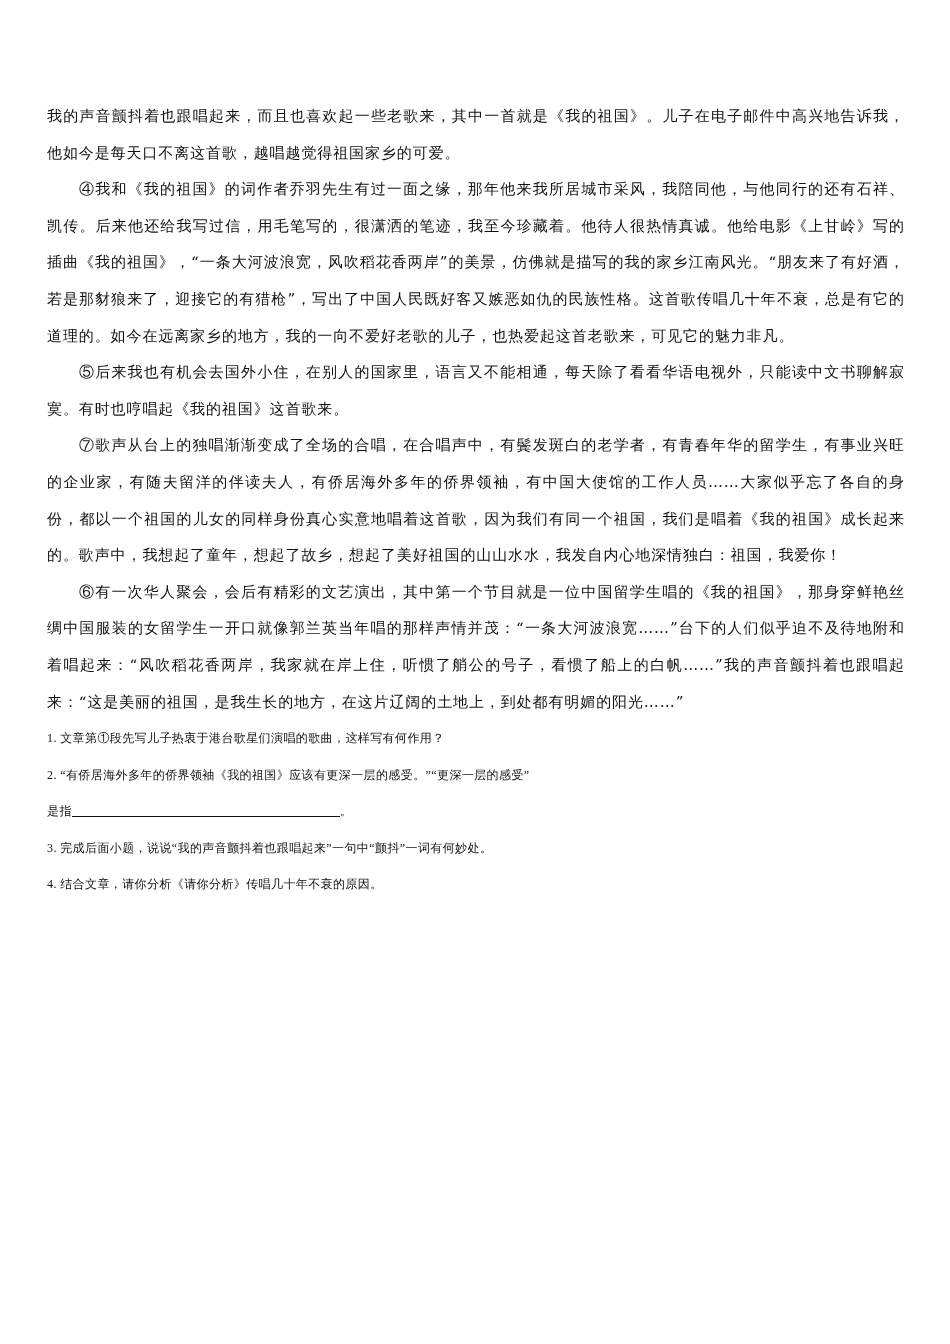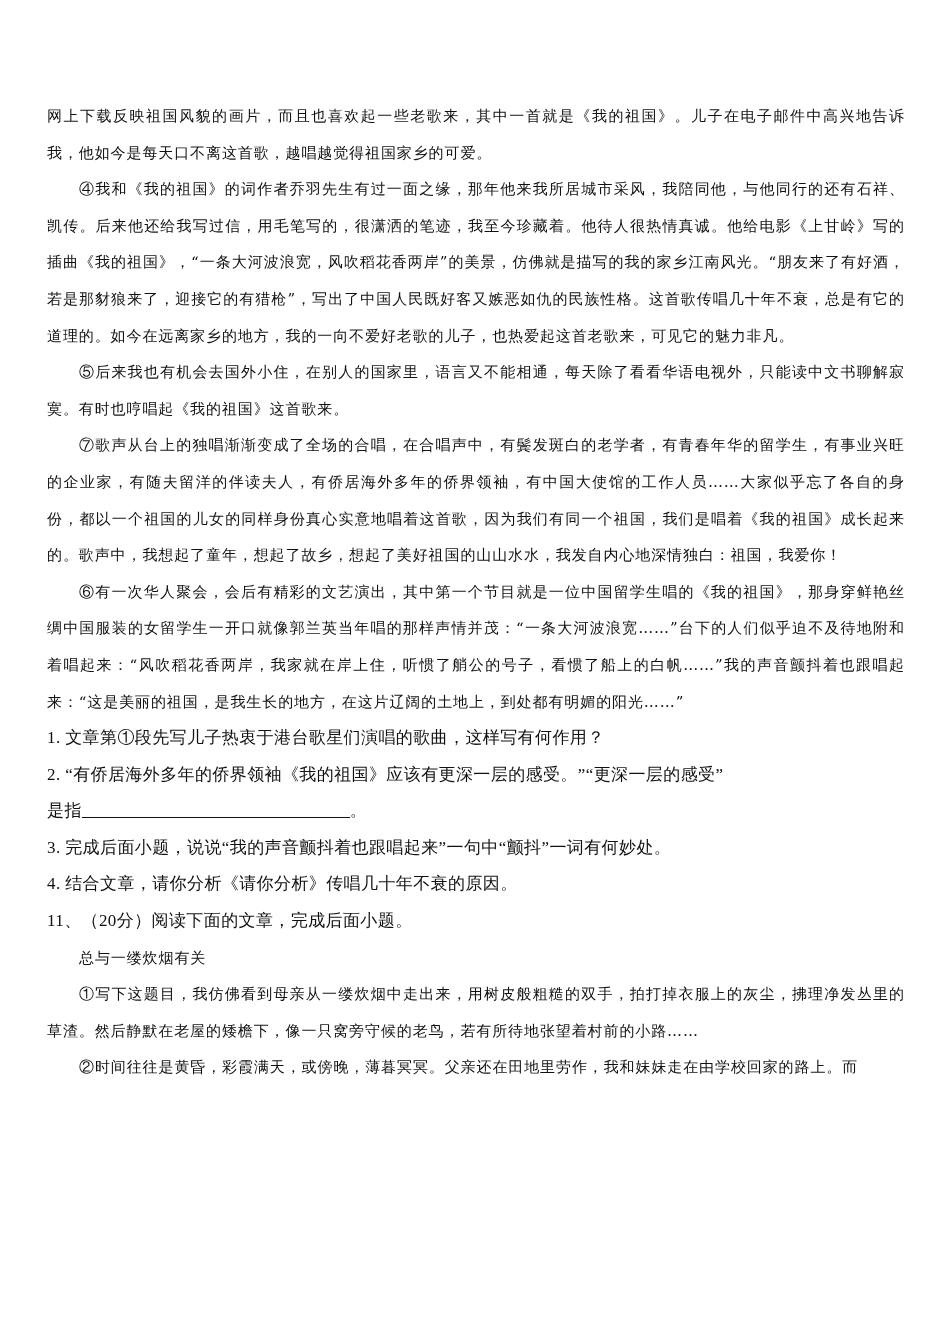--- a/index.html
+++ b/index.html
@@ -28,21 +28,21 @@
       text-align: justify;
       text-align-last: left;
       letter-spacing: 0.9px;
       word-break: break-all;
     }
     .indent {
       text-indent: 32px;
     }
     .q {
       font-family: "Liberation Serif", "DejaVu Serif", serif;
-      font-size: 17px;
+      font-size: 12px;
       line-height: 36.6px;
       margin: 0;
       letter-spacing: 0.4px;
     }
     .title-line {
       padding-left: 32px;
     }
     .blank {
       display: inline-block;
       width: 268px;
@@ -50,21 +50,21 @@
       height: 16px;
       vertical-align: -2px;
     }
   </style>
 </head>
 <body>
 
 <div class="page">
 
   <section>
-    <p class="para">网上下载反映祖国风貌的画片，而且也喜欢起一些老歌来，其中一首就是《我的祖国》。儿子在电子邮件中高兴地告诉我，他如今是每天口不离这首歌，越唱越觉得祖国家乡的可爱。</p>
+    <p class="para">我的声音颤抖着也跟唱起来，而且也喜欢起一些老歌来，其中一首就是《我的祖国》。儿子在电子邮件中高兴地告诉我，他如今是每天口不离这首歌，越唱越觉得祖国家乡的可爱。</p>
     <p class="para indent">④我和《我的祖国》的词作者乔羽先生有过一面之缘，那年他来我所居城市采风，我陪同他，与他同行的还有石祥、凯传。后来他还给我写过信，用毛笔写的，很潇洒的笔迹，我至今珍藏着。他待人很热情真诚。他给电影《上甘岭》写的插曲《我的祖国》，“一条大河波浪宽，风吹稻花香两岸”的美景，仿佛就是描写的我的家乡江南风光。“朋友来了有好酒，若是那豺狼来了，迎接它的有猎枪”，写出了中国人民既好客又嫉恶如仇的民族性格。这首歌传唱几十年不衰，总是有它的道理的。如今在远离家乡的地方，我的一向不爱好老歌的儿子，也热爱起这首老歌来，可见它的魅力非凡。</p>
     <p class="para indent">⑤后来我也有机会去国外小住，在别人的国家里，语言又不能相通，每天除了看看华语电视外，只能读中文书聊解寂寞。有时也哼唱起《我的祖国》这首歌来。</p>
     <p class="para indent">⑦歌声从台上的独唱渐渐变成了全场的合唱，在合唱声中，有鬓发斑白的老学者，有青春年华的留学生，有事业兴旺的企业家，有随夫留洋的伴读夫人，有侨居海外多年的侨界领袖，有中国大使馆的工作人员……大家似乎忘了各自的身份，都以一个祖国的儿女的同样身份真心实意地唱着这首歌，因为我们有同一个祖国，我们是唱着《我的祖国》成长起来的。歌声中，我想起了童年，想起了故乡，想起了美好祖国的山山水水，我发自内心地深情独白：祖国，我爱你！</p>
     <p class="para indent">⑥有一次华人聚会，会后有精彩的文艺演出，其中第一个节目就是一位中国留学生唱的《我的祖国》，那身穿鲜艳丝绸中国服装的女留学生一开口就像郭兰英当年唱的那样声情并茂：“一条大河波浪宽……”台下的人们似乎迫不及待地附和着唱起来：“风吹稻花香两岸，我家就在岸上住，听惯了艄公的号子，看惯了船上的白帆……”我的声音颤抖着也跟唱起来：“这是美丽的祖国，是我生长的地方，在这片辽阔的土地上，到处都有明媚的阳光……”</p>
   </section>
 
   <section>
     <p class="q">
       <span>1.</span>
       <span>文章第①段先写儿子热衷于港台歌星们演唱的歌曲，这样写有何作用？</span>
@@ -79,20 +79,14 @@
     <p class="q">
       <span>3.</span>
       <span>完成后面小题，说说“我的声音颤抖着也跟唱起来”一句中“颤抖”一词有何妙处。</span>
     </p>
     <p class="q">
       <span>4.</span>
       <span>结合文章，请你分析《请你分析》传唱几十年不衰的原因。</span>
     </p>
   </section>
 
-  <section>
-    <p class="q">11、（20分）阅读下面的文章，完成后面小题。</p>
-    <p class="para title-line">总与一缕炊烟有关</p>
-    <p class="para indent">①写下这题目，我仿佛看到母亲从一缕炊烟中走出来，用树皮般粗糙的双手，拍打掉衣服上的灰尘，拂理净发丛里的草渣。然后静默在老屋的矮檐下，像一只窝旁守候的老鸟，若有所待地张望着村前的小路……</p>
-    <p class="para indent">②时间往往是黄昏，彩霞满天，或傍晚，薄暮冥冥。父亲还在田地里劳作，我和妹妹走在由学校回家的路上。而</p>
-  </section>
 
 </div>
 
 </body></html>

